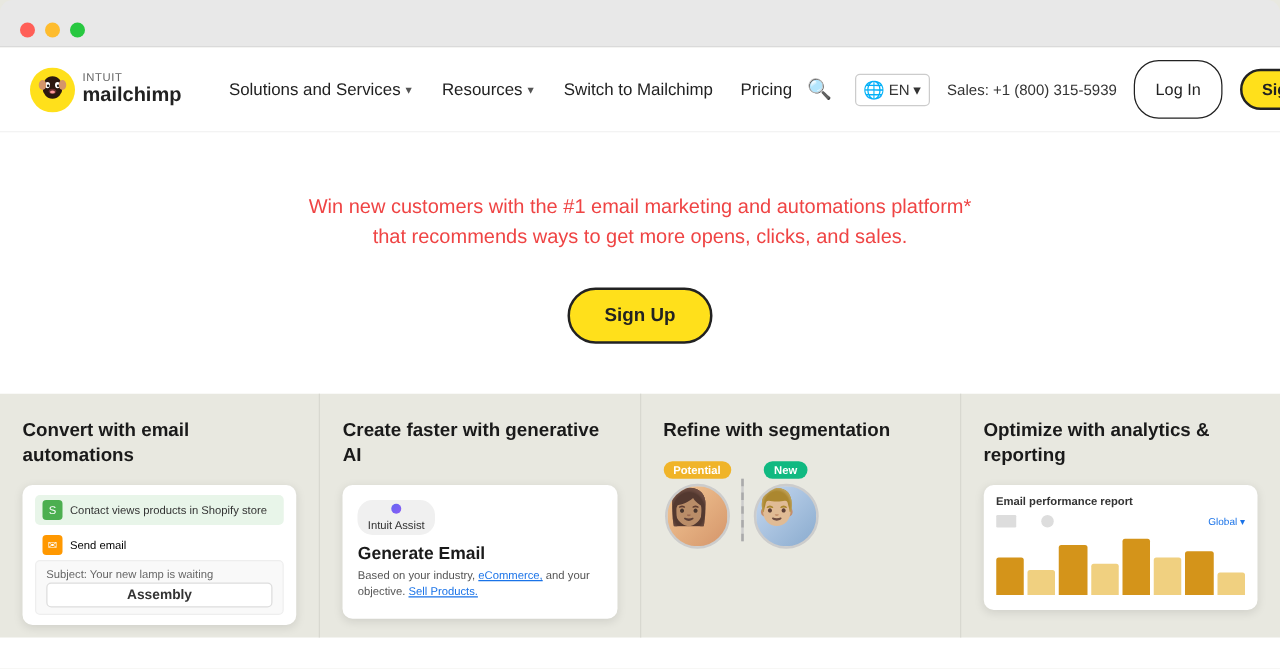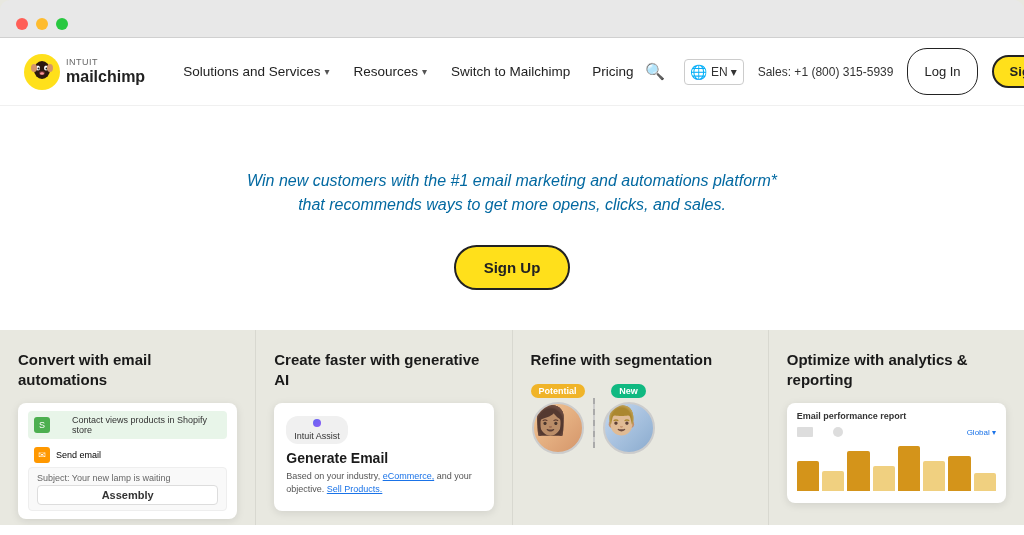--- a/index.html
+++ b/index.html
@@ -155,25 +155,24 @@
     .hero-title {
       font-size: 42px;
       font-weight: 700;
       color: #1a1a1a;
       margin-bottom: 16px;
       font-family: Georgia, 'Times New Roman', serif;
       letter-spacing: -0.5px;
     }
     .hero-subtitle {
       font-size: 16px;
-      color: #0369a1;
+      color: #ef4444;
       line-height: 1.5;
       max-width: 560px;
-      margin: 15px auto 28px;
-      font-style: italic;
+      margin: 0 auto 28px;
     }
     .btn-signup-hero {
       font-size: 15px;
       font-weight: 600;
       color: #222;
       background: #ffe01b;
       border: 2px solid #222;
       padding: 12px 28px;
       border-radius: 30px;
       cursor: pointer;
@@ -431,21 +430,21 @@
     <button class="btn-signup-hero">Sign Up</button>
   </section>
 
   <div class="features-section">
 
     <div class="feature-card">
       <div class="feature-title">Convert with email automations</div>
       <div class="card1-mockup">
         <div class="flow-step green-bg">
           <div class="step-icon green">S</div>
-          <span style="font-size:9px;margin-left:16px;">Contact views products in Shopify store</span>
+          <span style="font-size:9px;">Contact views products in Shopify store</span>
         </div>
         <div style="display:flex;align-items:center;gap:6px;padding:4px 6px;">
           <div class="step-icon yellow">✉</div>
           <span style="font-size:9px;">Send email</span>
         </div>
         <div style="background:#f9f9f9;border:1px solid #eee;border-radius:4px;padding:5px 8px;">
           <div class="subject-line">Subject: Your new lamp is waiting</div>
           <div class="assembly-box">Assembly</div>
 
         </div>

